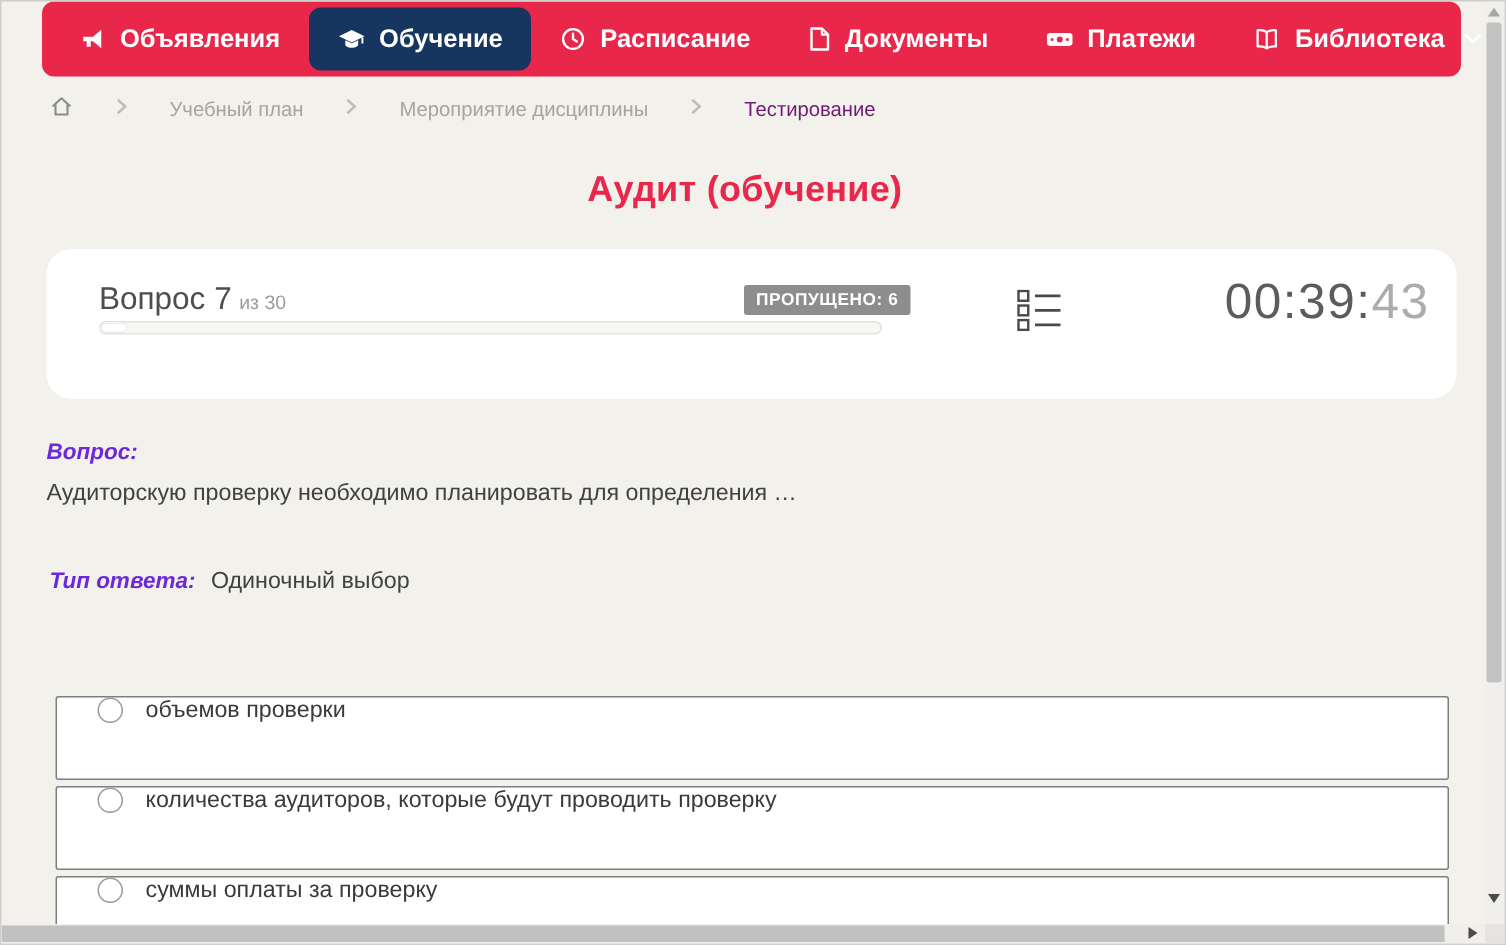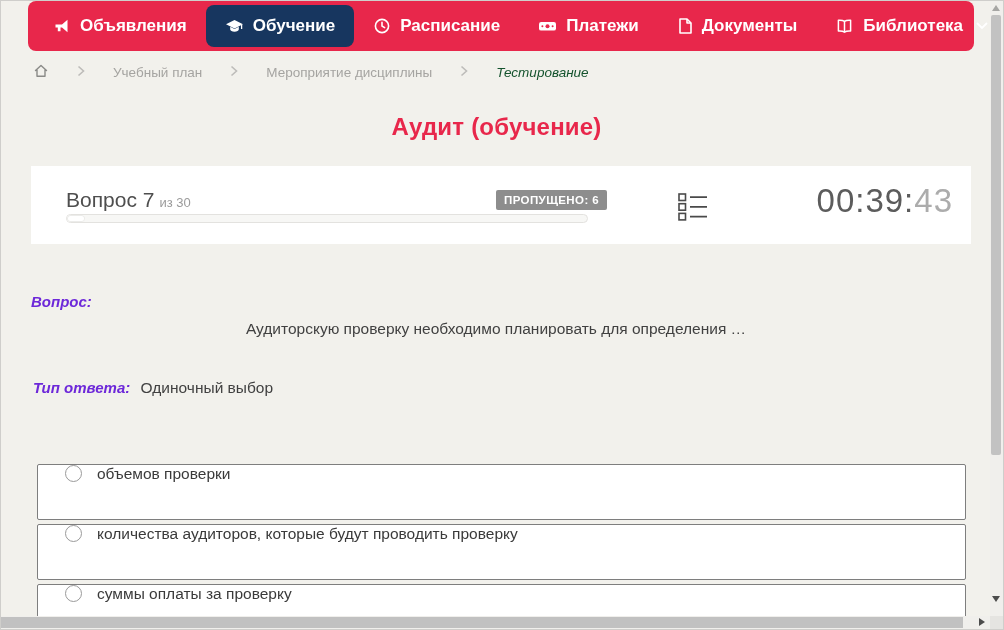--- a/index.html
+++ b/index.html
@@ -24,30 +24,30 @@
   .nav-item.active{background:var(--navy);}
   .nav-item svg{display:block;}
   .chev-down{margin-left:4px;}
 
   
   .breadcrumb{
     position:absolute;left:32px;top:62px;display:flex;align-items:center;
     gap:28px;font-size:13.5px;color:#a5a4a1;
   }
   .crumb{cursor:pointer;}
-  .crumb.current{color:#14532d;font-style:italic;}
+  .crumb.current{color:#701a75;}
 
   
   .page-title{
     position:absolute;left:0;top:112px;width:991px;text-align:center;
     color:var(--red);font-size:24px;font-weight:bold;letter-spacing:.2px;
   }
 
   
-  .q-card{position:absolute;left:30px;top:165px;width:940px;height:78px;background:#ffffff;}
+  .q-card{position:absolute;left:30px;top:165px;width:940px;height:100px;background:#ffffff;border-radius:17px;}
   .q-title{position:absolute;left:35px;top:22px;font-size:21px;color:#4e4e4e;}
   .q-of{font-size:13px;color:#9b9b9b;margin-left:5px;}
   .q-badge{
     position:absolute;left:465px;top:24px;background:#8d8d8d;color:#fff;
     font-size:11.5px;font-weight:bold;letter-spacing:.4px;padding:4px 8px;
     border-radius:2px;white-space:nowrap;
   }
   .q-progress{
     position:absolute;left:35px;top:48px;width:520px;height:7px;
     background:#f7f7f5;border:1px solid #e3e2df;border-radius:5px;
@@ -56,21 +56,21 @@
   .q-list-icon{position:absolute;left:647px;top:27px;cursor:pointer;}
   .q-timer{
     position:absolute;right:18px;top:16px;font-size:33px;font-weight:300;
     color:#5c5c5c;letter-spacing:1px;
   }
   .q-timer .secs{color:#acacac;}
 
   
   .q-block{position:absolute;left:30px;top:292px;width:930px;color:#414141;}
   .q-label{font-weight:bold;font-style:italic;font-size:15px;color:#6d28d9;}
-  .q-text{margin-top:10px;font-size:15.5px;color:#414141;text-align:center;}
+  .q-text{margin-top:10px;font-size:15.5px;color:#414141;}
   .q-type{position:absolute;left:32px;top:378px;font-size:15.5px;color:#414141;}
   .q-type .q-label{margin-right:6px;}
 
   
   .options{position:absolute;left:36px;top:463px;width:929px;}
   .option{
     box-sizing:border-box;height:56px;margin-bottom:4px;background:#fff;
     border:1px solid #7e7e7e;border-radius:2px;display:flex;align-items:flex-start;
     padding-left:27px;cursor:pointer;
   }
@@ -122,37 +122,37 @@
         <span>
           <svg width="18" height="18" viewBox="0 0 18 18">
               <circle cx="9" cy="9" r="6.6" fill="none" stroke="#fff" stroke-width="1.6"></circle>
               <path d="M9 5.4 V9 L11.6 10.6" fill="none" stroke="#fff" stroke-width="1.6" stroke-linecap="round"></path>
             </svg>
         </span>
         <span>Расписание</span>
       </div>
       <div class="nav-item">
         <span>
+          <svg width="16" height="18" viewBox="0 0 16 18">
+              <path d="M3 2 H10 L14 6 V16 H3 Z" fill="none" stroke="#fff" stroke-width="1.6" stroke-linejoin="round"></path>
+              <path d="M10 2 V6 H14" fill="none" stroke="#fff" stroke-width="1.6" stroke-linejoin="round"></path>
+            </svg>
+        </span>
+        <span>Документы</span>
+      </div>
+      <div class="nav-item">
+        <span>
           <svg width="19" height="18" viewBox="0 0 19 18">
               <rect x="1" y="5" width="17" height="8.6" rx="2.2" fill="#fff"></rect>
               <circle cx="9.5" cy="9.3" r="2" fill="#e8274b"></circle>
               <circle cx="4.4" cy="9.3" r="1" fill="#e8274b"></circle>
               <circle cx="14.6" cy="9.3" r="1" fill="#e8274b"></circle>
             </svg>
         </span>
         <span>Платежи</span>
-      </div>
-      <div class="nav-item">
-        <span>
-          <svg width="16" height="18" viewBox="0 0 16 18">
-              <path d="M3 2 H10 L14 6 V16 H3 Z" fill="none" stroke="#fff" stroke-width="1.6" stroke-linejoin="round"></path>
-              <path d="M10 2 V6 H14" fill="none" stroke="#fff" stroke-width="1.6" stroke-linejoin="round"></path>
-            </svg>
-        </span>
-        <span>Документы</span>
       </div>
       <div class="nav-item">
         <span>
           <svg width="19" height="18" viewBox="0 0 19 18">
               <path d="M9.5 4.4 C8 3.2 6 3 3.4 3.2 V14 C6 13.8 8 14.1 9.5 15.2 C11 14.1 13 13.8 15.6 14 V3.2 C13 3 11 3.2 9.5 4.4 Z" fill="none" stroke="#fff" stroke-width="1.5" stroke-linejoin="round"></path>
               <path d="M9.5 4.6 V15" stroke="#fff" stroke-width="1.5"></path>
             </svg>
         </span>
         <span>Библиотека</span>
         <span class="chev-down">

